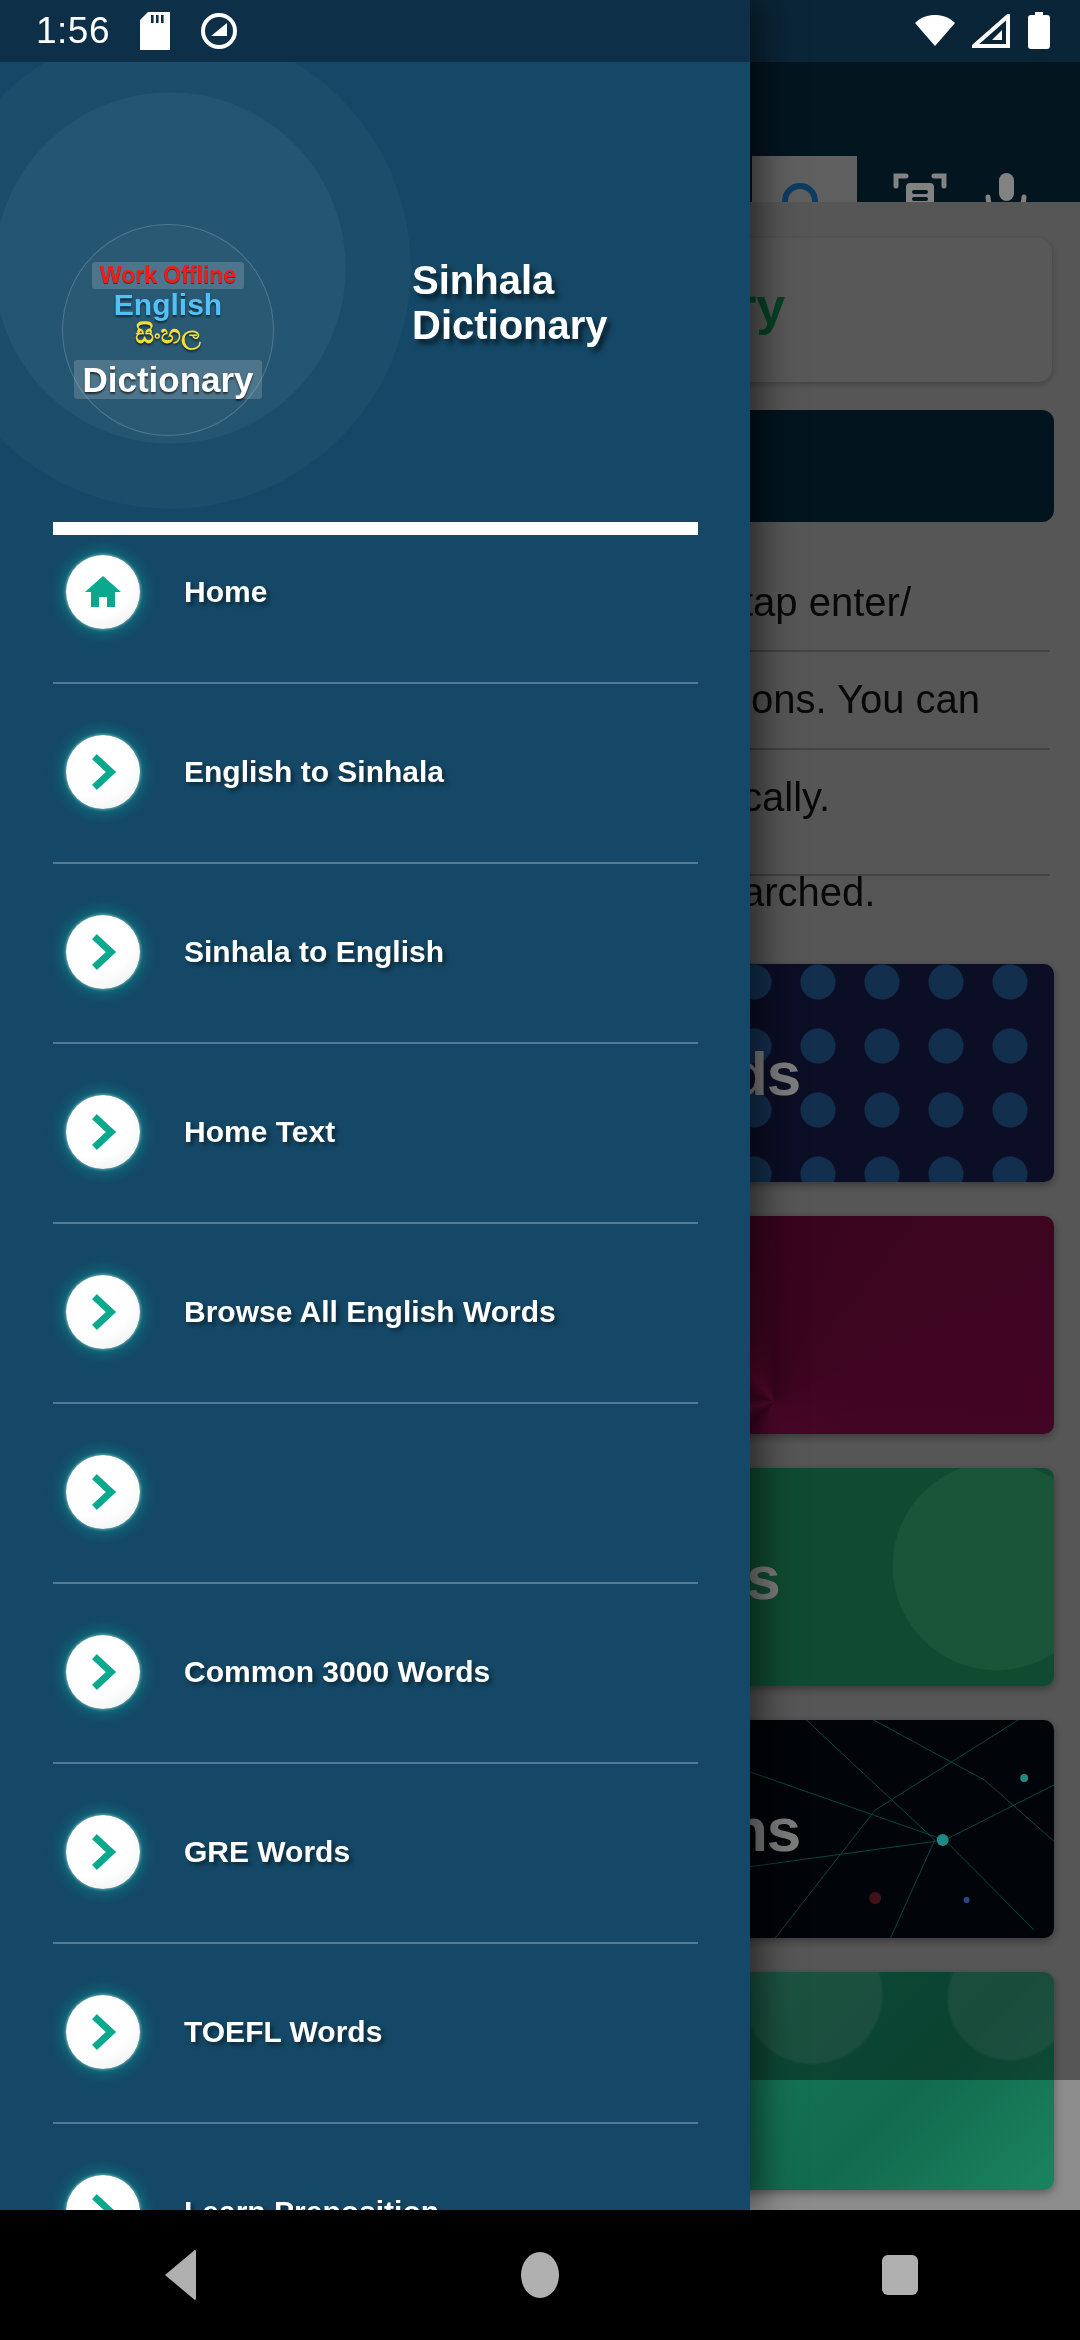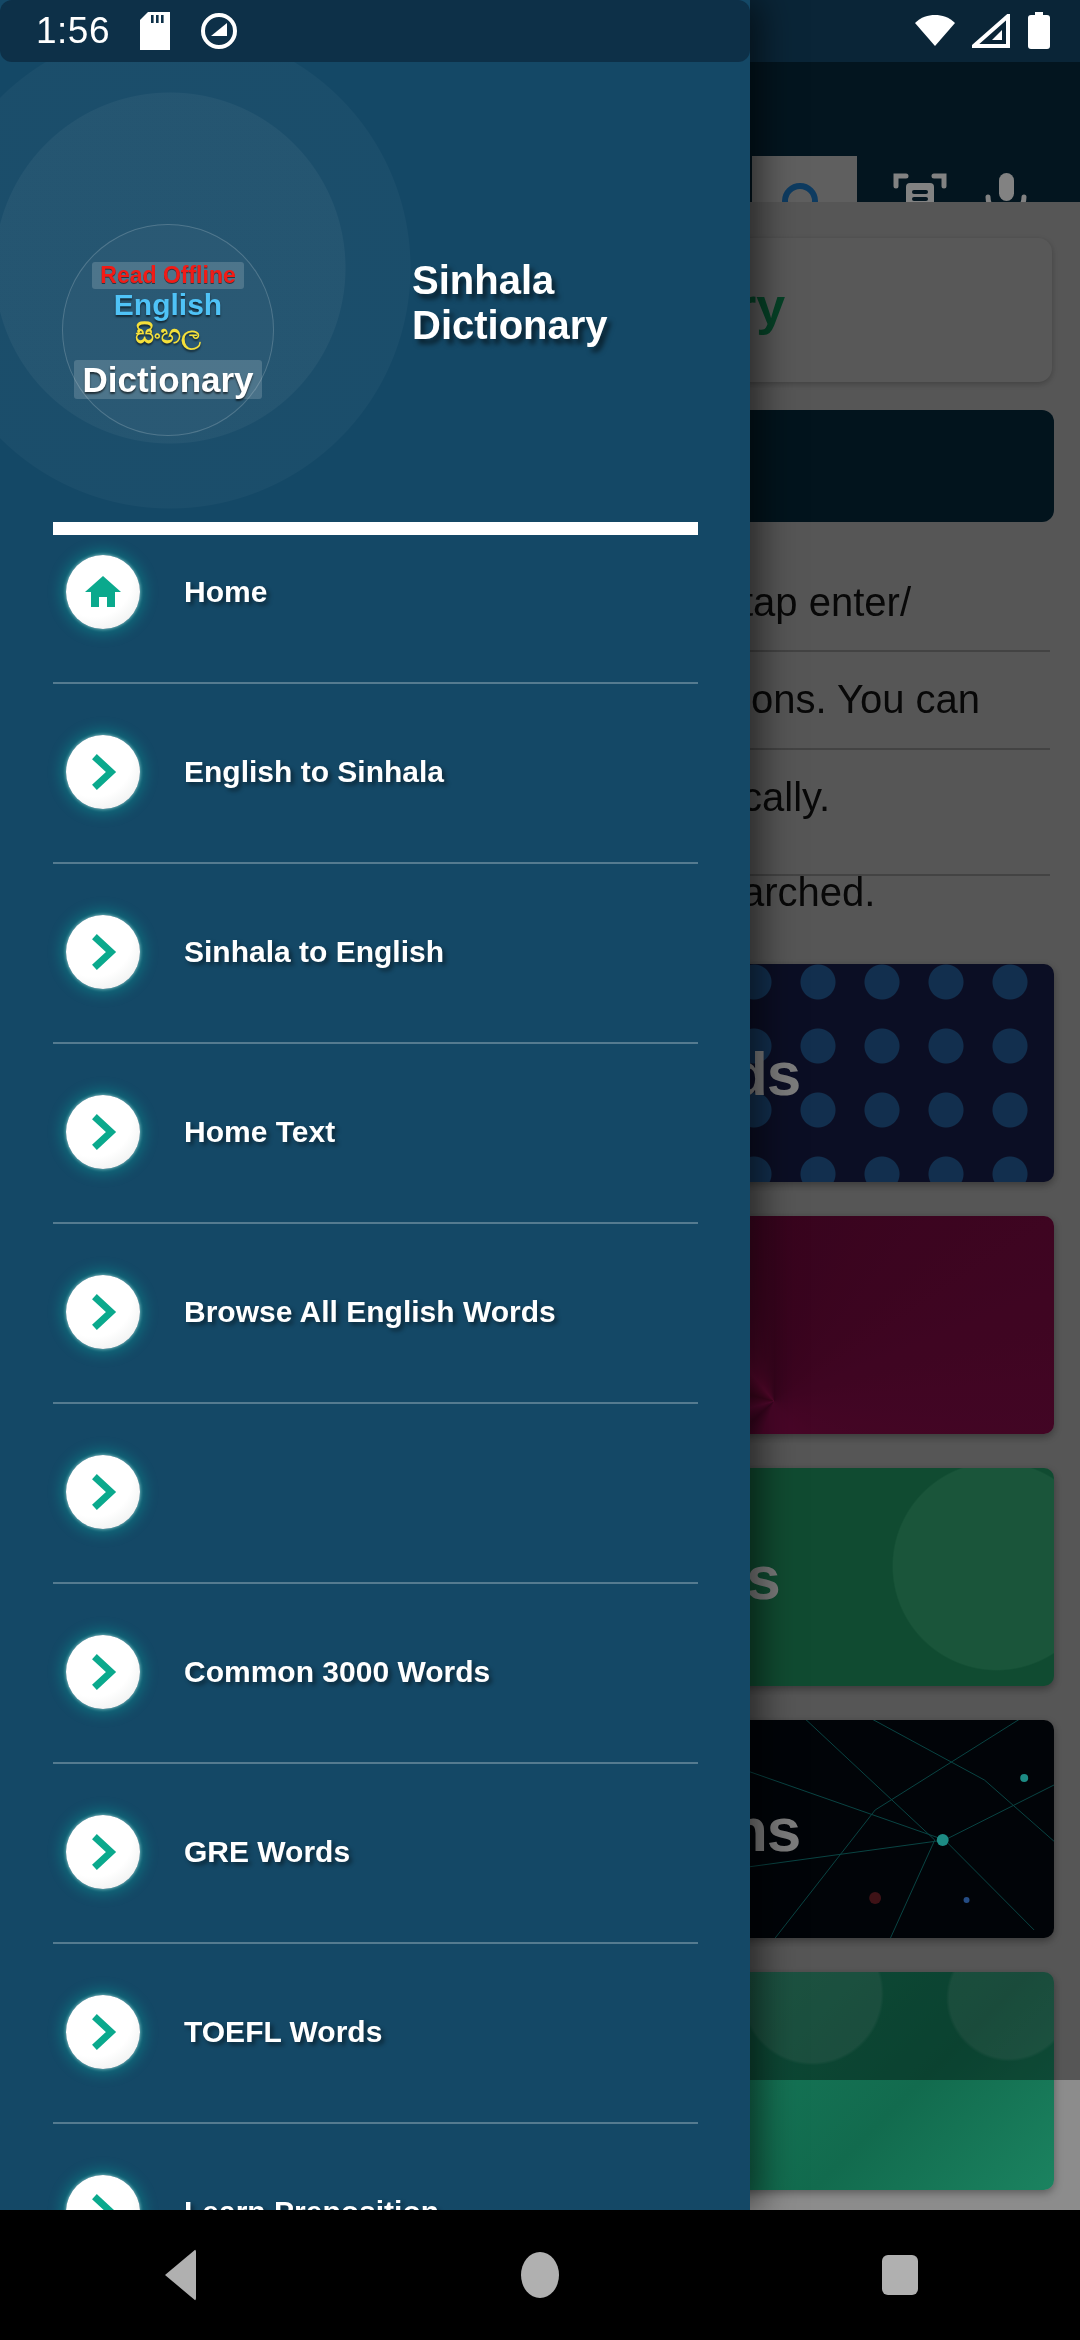--- a/index.html
+++ b/index.html
@@ -188,21 +188,20 @@
   }
 
   #drawer-statusbar {
     position: relative;
     height: 62px;
     background: #0d3048;
     display: flex;
     align-items: center;
     padding-left: 36px;
     gap: 30px;
-    border-radius: 12px;
   }
 
   #clock {
     color: #fff;
     font-size: 37px;
     letter-spacing: .5px;
   }
 
   
   #drawer-header {
@@ -513,21 +512,21 @@
       </svg>
       <svg width="38" height="38" viewBox="0 0 38 38">
         <circle cx="19" cy="19" r="16" fill="none" stroke="#ffffff" stroke-width="4"></circle>
         <path d="M27 11 L27 24 L11 24 Z" fill="#ffffff"></path>
       </svg>
     </div>
 
     <div id="drawer-header">
       <div id="logo-wrap">
         <div id="logo">
-          <div class="logo-line logo-wo">Read Offline</div>
+          <div class="logo-line logo-wo">Work Offline</div>
           <div class="logo-line logo-en">English</div>
           <div class="logo-line logo-si">සිංහල</div>
           <div class="logo-line logo-dict">Dictionary</div>
         </div>
       </div>
 
       <div id="app-title">Sinhala Dictionary</div>
       <div id="header-divider"></div>
     </div>
 

